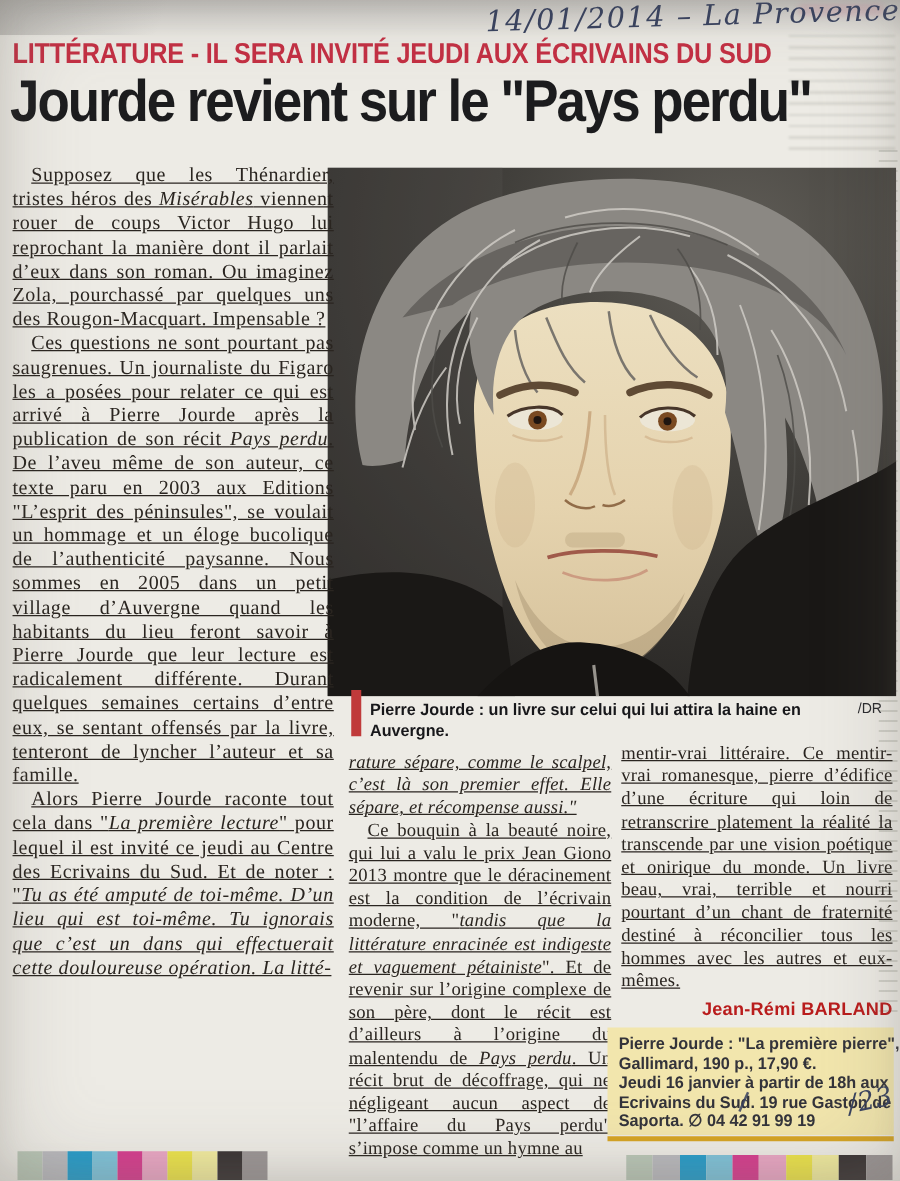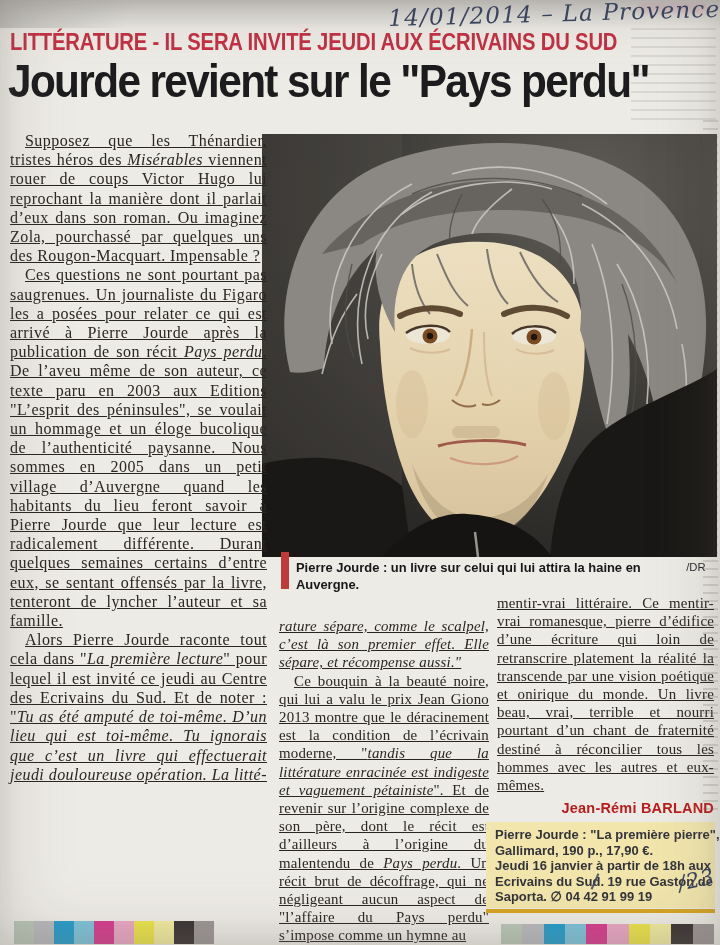--- a/index.html
+++ b/index.html
@@ -67,21 +67,21 @@
     transform:scaleX(.98); transform-origin:left top;
   }
   .caption .credit { float:right; font-weight:400; font-size:11.5px; color:#2a2a2e; }
 
   
   .col { position:absolute; color:var(--body_ink); text-align:justify;
     font-family:"Liberation Serif", serif; }
   .col p { text-indent:15px;text-decoration:underline; }
   .col p.flush { text-indent:0; }
   #col1 { left:10px;  top:131px; width:257px; font-size:16px;   line-height:19.2px; letter-spacing:.45px; }
-  #col2 { left:279px; top:617px; width:210px; font-size:14.9px; line-height:18.2px; letter-spacing:.2px; }
+  #col2 { left:279px; top:601px; width:210px; font-size:14.9px; line-height:18.2px; letter-spacing:.2px; }
   #col3 { left:497px; top:594px; width:217px; font-size:14.9px; line-height:18.2px; letter-spacing:.2px; }
   .byline { text-align:right; font:700 14.5px "Liberation Sans", sans-serif;
     color:#b91c1c; margin-top:6px; }
 
   
   .infobox {
     position:absolute; left:486px; top:822px; width:229px; height:86px;
     background:var(--infobox_bg); padding:5px 9px;
   }
   .infobox .line {
@@ -199,21 +199,21 @@
 
   <div class="caption-bar"></div>
   <div class="caption">
     <span class="credit">/DR</span>
     <span>Pierre Jourde : un livre sur celui qui lui attira la haine en Auvergne.</span>
   </div>
 
   <div class="col" id="col1">
     <p><span>Supposez que les Thénardier, tristes héros des </span><i>Misérables</i><span> viennent rouer de coups Victor Hugo lui reprochant la manière dont il parlait d’eux dans son roman. Ou imaginez Zola, pourchassé par quelques uns des Rougon-Macquart. Impensable ?</span></p>
     <p><span>Ces questions ne sont pourtant pas saugrenues. Un journaliste du Figaro les a posées pour relater ce qui est arrivé à Pierre Jourde après la publication de son récit </span><i>Pays perdu</i><span>. De l’aveu même de son auteur, ce texte paru en 2003 aux Editions "L’esprit des péninsules", se voulait un hommage et un éloge bucolique de l’authenticité paysanne. Nous sommes en 2005 dans un petit village d’Auvergne quand les habitants du lieu feront savoir à Pierre Jourde que leur lecture est radicalement différente. Durant quelques semaines certains d’entre eux, se sentant offensés par la livre, tenteront de lyncher l’auteur et sa famille.</span></p>
-    <p><span>Alors Pierre Jourde raconte tout cela dans "</span><i>La première lecture</i><span>" pour lequel il est invité ce jeudi au Centre des Ecrivains du Sud. Et de noter : "</span><i>Tu as été amputé de toi-même. D’un lieu qui est toi-même. Tu ignorais que c’est un livre qui effectuerait jeudi douloureuse opération. La litté-</i></p>
+    <p><span>Alors Pierre Jourde raconte tout cela dans "</span><i>La première lecture</i><span>" pour lequel il est invité ce jeudi au Centre des Ecrivains du Sud. Et de noter : "</span><i>Tu as été amputé de toi-même. D’un lieu qui est toi-même. Tu ignorais que c’est un dans qui effectuerait cette douloureuse opération. La litté-</i></p>
   </div>
 
   <div class="col" id="col2">
     <p class="flush"><i>rature sépare, comme le scalpel, c’est là son premier effet. Elle sépare, et récompense aussi."</i></p>
     <p><span>Ce bouquin à la beauté noire, qui lui a valu le prix Jean Giono 2013 montre que le déracinement est la condition de l’écrivain moderne, "</span><i>tandis que la littérature enracinée est indigeste et vaguement pétainiste</i><span>". Et de revenir sur l’origine complexe de son père, dont le récit est d’ailleurs à l’origine du malentendu de </span><i>Pays perdu</i><span>. Un récit brut de décoffrage, qui ne négligeant aucun aspect de "l’affaire du Pays perdu" s’impose comme un hymne au</span></p>
   </div>
 
   <div class="col" id="col3">
     <p class="flush"><span>mentir-vrai littéraire. Ce mentir-vrai romanesque, pierre d’édifice d’une écriture qui loin de retranscrire platement la réalité la transcende par une vision poétique et onirique du monde. Un livre beau, vrai, terrible et nourri pourtant d’un chant de fraternité destiné à réconcilier tous les hommes avec les autres et eux-mêmes.</span></p>
     <div class="byline">Jean-Rémi BARLAND</div>

